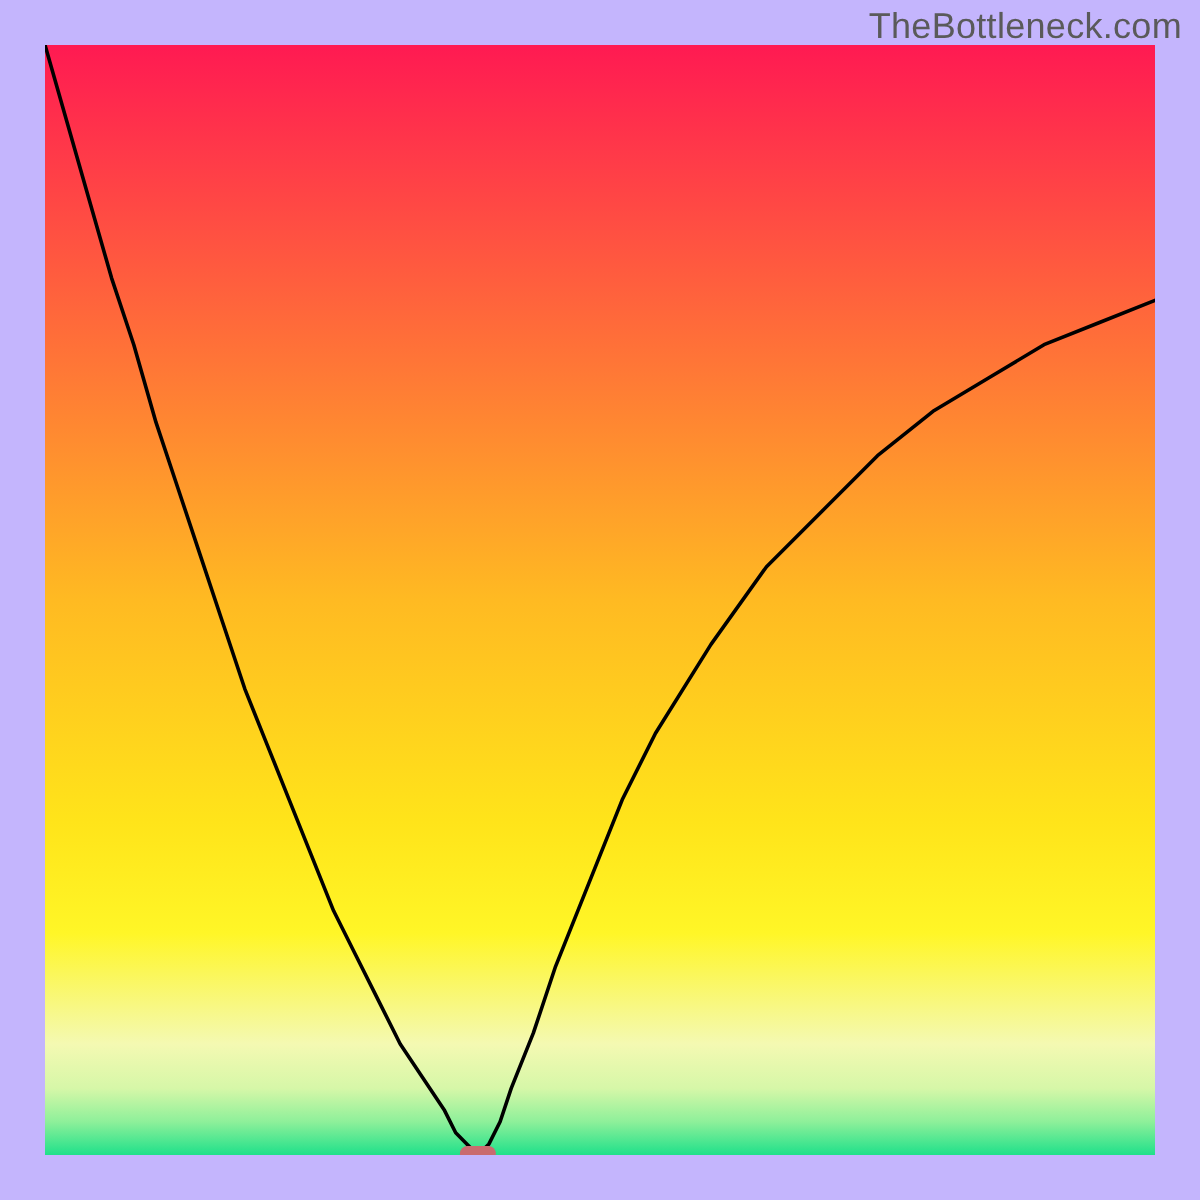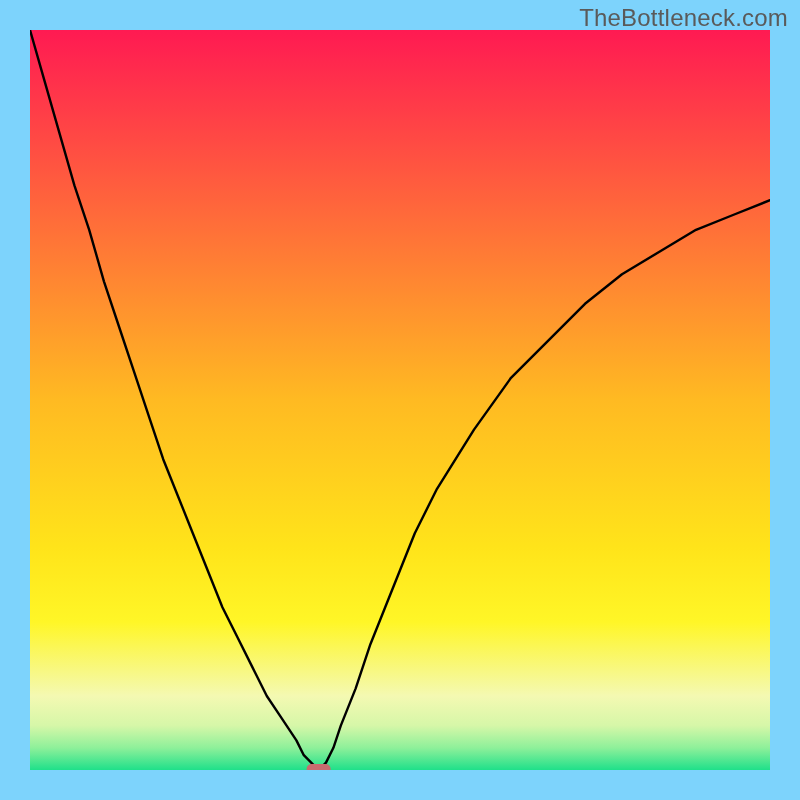--- a/index.html
+++ b/index.html
@@ -8,21 +8,21 @@
     width: 800px;
     height: 800px;
     overflow: hidden;
     background: #000;
     font-family: Arial, Helvetica, sans-serif;
   }
   .frame {
     position: relative;
     width: 800px;
     height: 800px;
-    background: #7dd3fc;
+    background: #c4b5fd;
   }
   .watermark {
     position: absolute;
     top: 4px;
     right: 12px;
     color: #5a5a5a;
     font-size: 24px;
     font-weight: 500;
     letter-spacing: 0.2px;
     z-index: 10;

